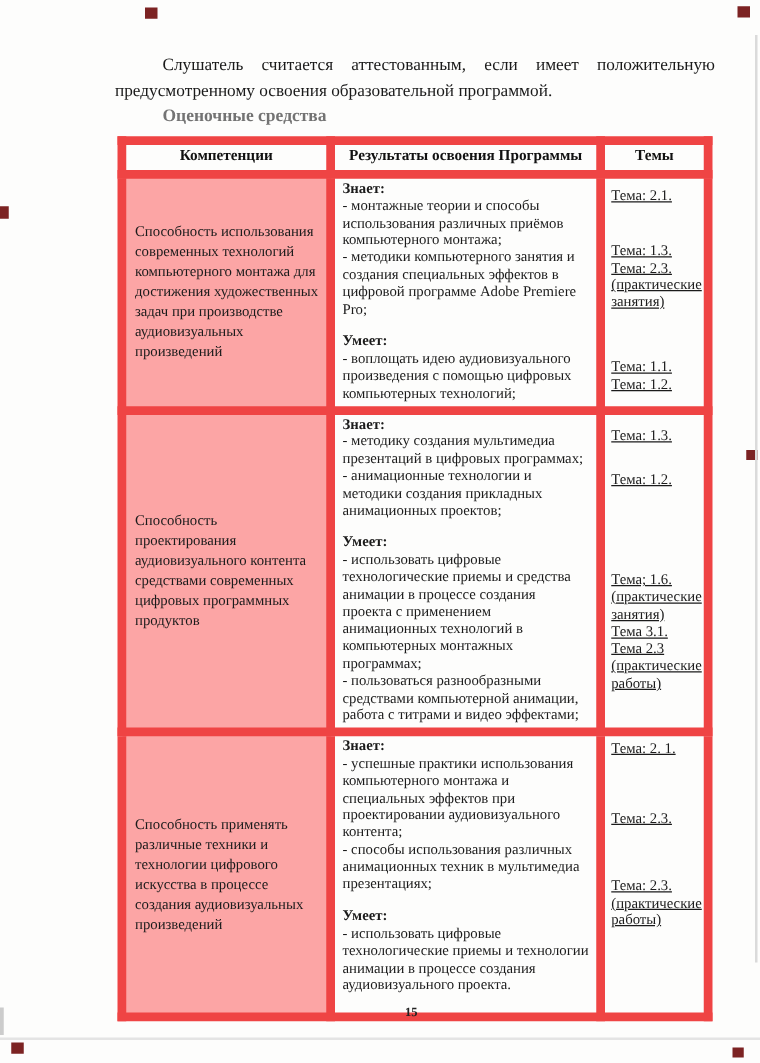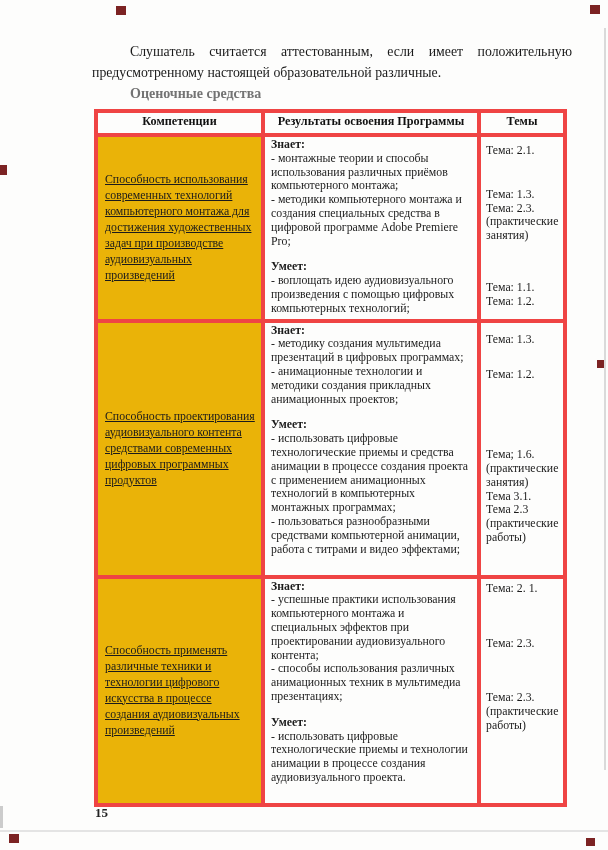--- a/index.html
+++ b/index.html
@@ -18,40 +18,40 @@
   .indent{text-indent:38px;}
 
   .heading{font-weight:bold;font-size:14px;margin:3px 0 0 38px;color:#737373;}
 
   
   table.atable{
     border-collapse:collapse;table-layout:fixed;
     width:469px;margin:7px 0 0 2px;
     font-size:11.8px;line-height:13.8px;color:#1b1b1b;
   }
-  .atable th,.atable td{border:4px solid #ef4444;vertical-align:top;}
+  .atable th,.atable td{border:7px solid #ef4444;vertical-align:top;}
   .atable th{
     font-weight:bold;text-align:center;font-size:12.2px;
     padding:2px 2px;height:16px;color:#111;
   }
   .atable td{padding:1px 6px 3px 6px;margin-left:45px;}
   td.c1{
-    background:#eab308;vertical-align:middle;
-    line-height:16px;padding-left:7px;padding-right:4px;text-decoration:underline;
+    background:#fca5a5;vertical-align:middle;
+    line-height:16px;padding-left:7px;padding-right:4px;
   }
-  td.c3{padding-left:5px;padding-right:0;}
+  td.c3{padding-left:5px;padding-right:0;text-decoration:underline;}
   tr.r1{height:182px;} tr.r2{height:256px;} tr.r3{height:228px;}
   .lbl{font-weight:bold;}
   .sp{margin-top:12px;}
   .thm{white-space:normal;}
 
   
   .pagenum{
     position:absolute;left:95px;width:468px;top:805px;
-    text-align:left;font-size:13px;font-weight:bold;color:#222;font-family:Liberation Serif, serif;
+    text-align:center;font-size:10px;font-weight:bold;color:#222;font-family:Liberation Serif, serif;
   }
 
   
   .mark{position:absolute;background:#7c2323;}
   .m-tl{left:116px;top:6px;width:10px;height:9px;}
   .m-tr{left:590px;top:5px;width:10px;height:9px;}
   .m-l{left:0px;top:165px;width:7px;height:10px;}
   .m-r{left:597px;top:360px;width:9px;height:8px;}
   .m-bl{left:9px;top:834px;width:10px;height:9px;}
   .m-br{left:586px;top:838px;width:9px;height:8px;}
@@ -63,21 +63,21 @@
   .edge-left{left:0;top:806px;width:3px;height:22px;background:#cccccc;}
 </style>
 </head>
 <body>
 
 <div class="page">
   <div class="content">
 
     <div class="intro">
       <div class="pline indent just">Слушатель считается аттестованным, если имеет положительную</div>
-      <div class="pline">предусмотренному настоящей образовательной различные.</div>
+      <div class="pline">предусмотренному освоения образовательной программой.</div>
     </div>
 
     <div class="heading">Оценочные средства</div>
 
     <table class="atable">
       <colgroup>
         <col style="width:167px">
           <col style="width:216px">
           <col style="width:86px">
       </colgroup>
@@ -90,21 +90,21 @@
       </thead>
       <tbody>
 
         <tr class="r1">
           <td class="c1">
             <div>Способность использования современных технологий компьютерного монтажа для достижения художественных задач при производстве аудиовизуальных произведений</div>
           </td>
           <td class="c2">
             <div class="lbl">Знает:</div>
             <div class="itm">- монтажные теории и способы использования различных приёмов компьютерного монтажа;</div>
-            <div class="itm">- методики компьютерного монтажа и создания специальных средства в цифровой программе Adobe Premiere Pro;</div>
+            <div class="itm">- методики компьютерного занятия и создания специальных эффектов в цифровой программе Adobe Premiere Pro;</div>
             <div class="lbl sp">Умеет:</div>
             <div class="itm">- воплощать идею аудиовизуального произведения с помощью цифровых компьютерных технологий;</div>
           </td>
           <td class="c3">
             <div class="thm" style="margin-top:6px">Тема: 2.1.</div>
             <div class="thm" style="margin-top:30px">Тема: 1.3.</div>
             <div class="thm">Тема: 2.3. (практические занятия)</div>
             <div class="thm" style="margin-top:38px">Тема: 1.1.</div>
             <div class="thm">Тема: 1.2.</div>
           </td>

